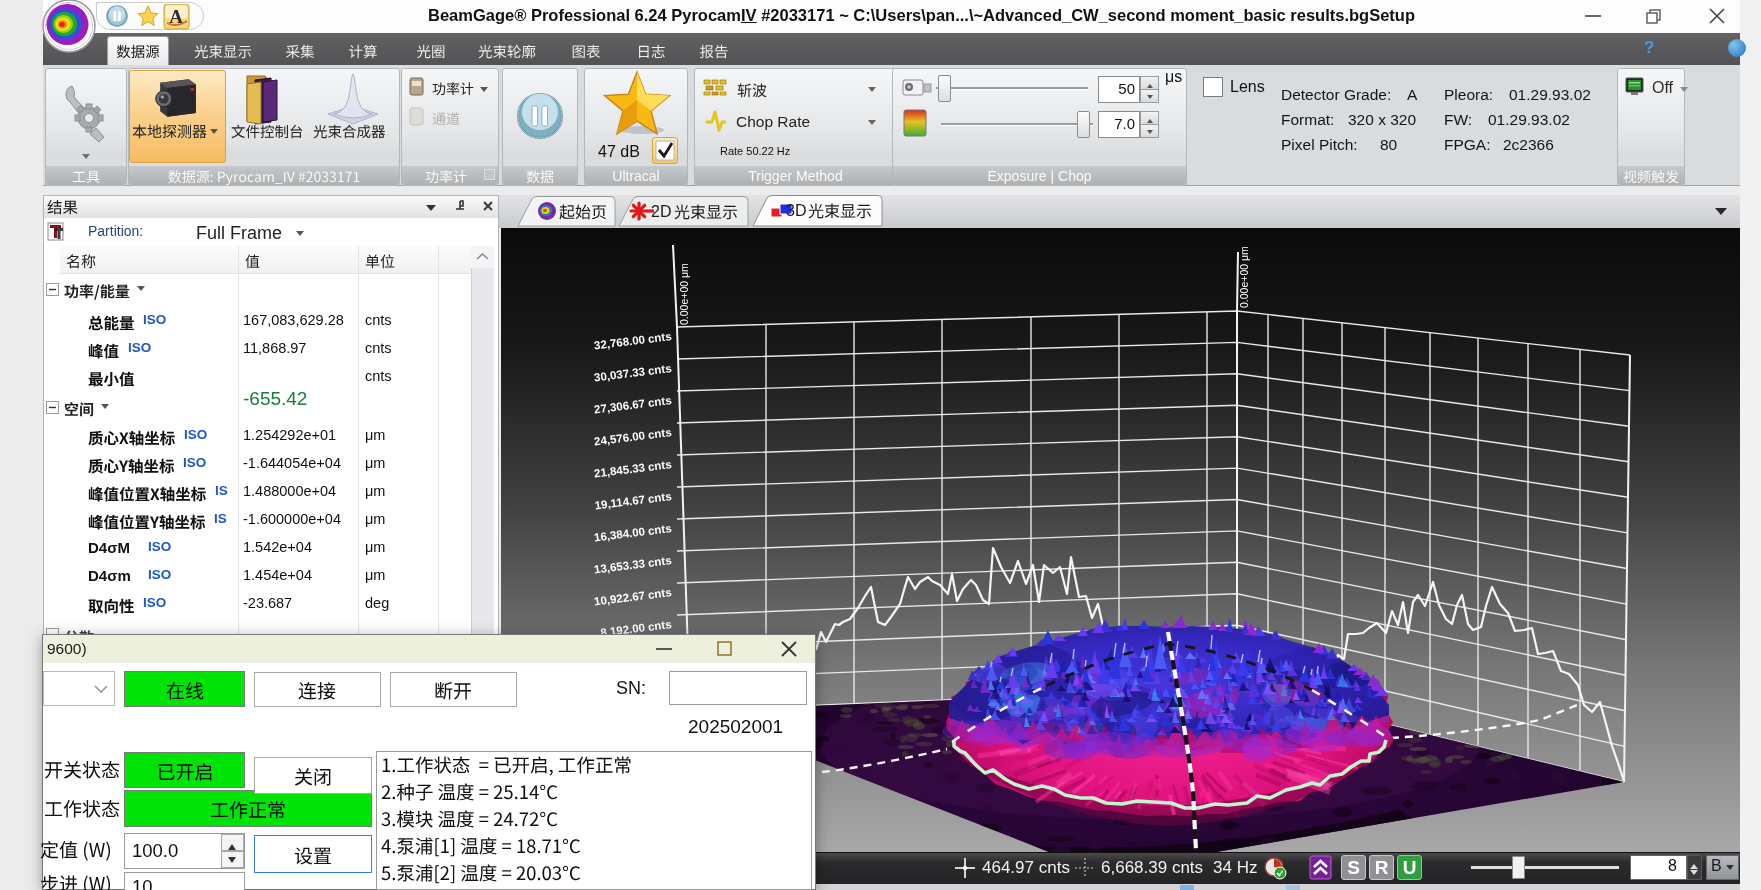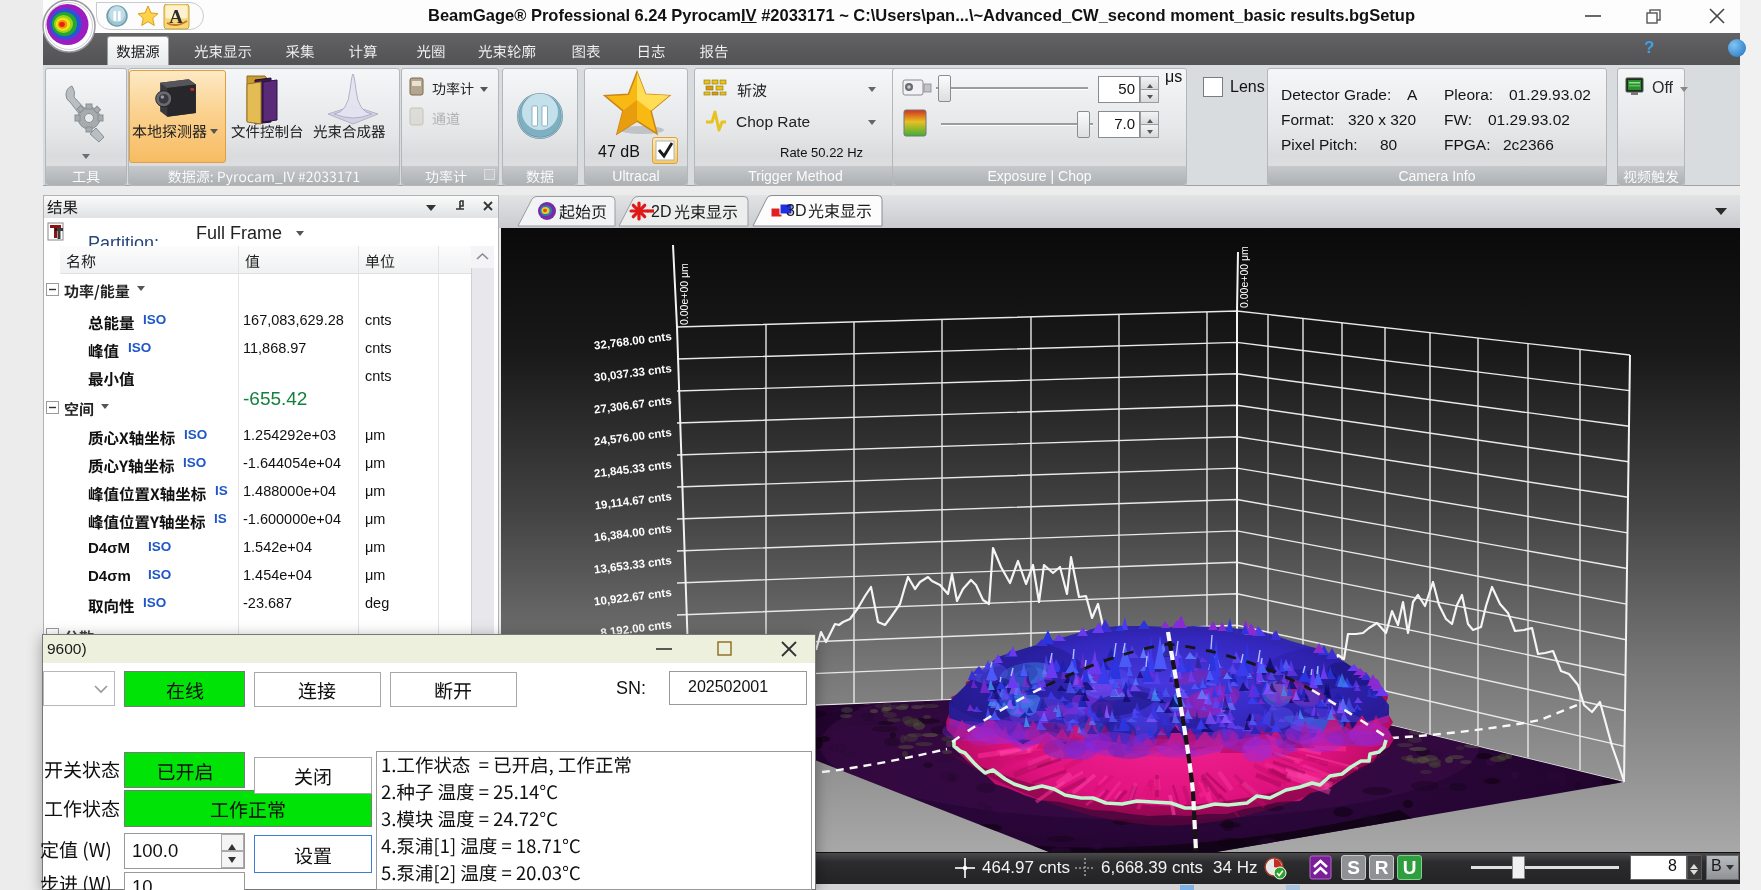--- a/index.html
+++ b/index.html
@@ -77,25 +77,20 @@
     <div class="grp" style="left:694px;width:203px;height:118px">
       <div class="gfoot">
         <div class="t">Trigger Method</div>
       </div>
     </div>
     <div class="grp" style="left:892px;width:295px;height:118px">
       <div class="gfoot">
         <div class="t">Exposure | Chop</div>
       </div>
     </div>
-    <div class="grp" style="left:1267px;width:340px;height:118px">
-      <div class="gfoot">
-        <div class="t">Camera Info</div>
-      </div>
-    </div>
     <div class="grp" style="left:1617px;width:68px;height:118px">
       <div class="gfoot"></div>
     </div>
     <svg class="abs" style="left:58px;top:78px" width="56" height="88" viewBox="0 0 56 88">
 <g stroke="#8a8f93" fill="#b9bec2">
 <path d="M14 8 q-6 2 -6 9 q0 5 4 7 l10 13 5 -6 -11 -12 q2 -5 -2 -11z" stroke-width="1"></path>
 <circle cx="31" cy="40" r="11" fill="#a6abaf"></circle>
 <circle cx="31" cy="40" r="4.5" fill="#e8eaec"></circle>
 <g fill="#a6abaf">
           <rect x="28" y="26" width="6" height="5"></rect>
@@ -165,21 +160,21 @@
         <rect x="14" y="8" width="7" height="4"></rect>
 <rect x="2" y="14" width="6" height="3"></rect>
         <rect x="10" y="14" width="6" height="3" fill="#d89a12"></rect>
         <rect x="18" y="14" width="6" height="3"></rect>
 </g>
 <path d="M4 44 l6 0 3 -10 4 18 3 -8 4 0" fill="none" stroke="#e8c21f" stroke-width="3" stroke-linejoin="round"></path>
 </svg>
     <div class="abs" style="left:868px;top:87px;width:0;height:0;border:4px solid transparent;border-top:5px solid #666"></div>
     <div class="abs" style="left:736px;top:113px;font-size:15.5px;color:#222">Chop Rate</div>
     <div class="abs" style="left:868px;top:120px;width:0;height:0;border:4px solid transparent;border-top:5px solid #666"></div>
-    <div class="abs" style="left:780px;top:145px;font-size:13px;color:#111">Rate 50.22 Hz</div>
+    <div class="abs" style="left:720px;top:145px;font-size:11px;color:#111">Rate 50.22 Hz</div>
     <svg class="abs" style="left:900px;top:74px" width="36" height="64" viewBox="0 0 36 64">
 <rect x="3" y="6" width="20" height="15" rx="2" fill="#f2f2f4" stroke="#8a8a90" stroke-width="1"></rect>
 <circle cx="9" cy="13" r="4" fill="#6a6a72"></circle>
       <circle cx="9" cy="13" r="1.8" fill="#c9c9d2"></circle>
 <rect x="24" y="10" width="7" height="8" fill="#c2c2ca" stroke="#8a8a90" stroke-width="0.8"></rect>
 <rect x="4" y="36" width="22" height="26" rx="2" fill="url(#expgrad)" stroke="#777" stroke-width="1"></rect>
 <defs>
         <linearGradient id="expgrad" x1="0" y1="0" x2="0" y2="1">
 <stop offset="0" stop-color="#d03020"></stop>
           <stop offset="0.45" stop-color="#e8c020"></stop>
@@ -236,21 +231,21 @@
 <g stroke="#333" stroke-width="1.6" fill="none">
         <path d="M36 2 v8 M32 10 h8 M36 2 h3 v5 h-3"></path>
       </g>
 <path d="M60 3 l8 8 M68 3 l-8 8" stroke="#333" stroke-width="1.8"></path>
 </svg>
     <svg class="abs" style="left:47px;top:222px" width="20" height="20" viewBox="0 0 20 20">
 <rect x="1" y="1" width="15" height="17" fill="#fff" stroke="#888" stroke-width="1"></rect>
 <path d="M3 3 h11 v3 h-4 v10 h-3 v-10 h-4z" fill="#8a1414"></path>
 <path d="M8 6 h8 v3 h-2.5 v8 h-3 v-8 H8z" fill="#1a1a1a" opacity="0.85"></path>
 </svg>
-    <div class="abs" style="left:88px;top:233px;font-size:18px;color:#26477d">Partition:</div>
+    <div class="abs" style="left:88px;top:223px;font-size:14px;color:#26477d">Partition:</div>
     <div class="abs" style="left:196px;top:223px;font-size:18px;color:#222">Full Frame</div>
     <div class="abs" style="left:296px;top:231px;width:0;height:0;border:4px solid transparent;border-top:5px solid #555"></div>
     <div class="abs" style="left:60px;top:246px;width:411px;height:28px;background:linear-gradient(#fcfcfc,#f0f1f2);border-bottom:1px solid #e0e0e0"></div>
     <div class="abs" style="left:238px;top:246px;width:1px;height:404px;background:#e4e4e6"></div>
     <div class="abs" style="left:358px;top:246px;width:1px;height:404px;background:#e4e4e6"></div>
     <div class="abs" style="left:438px;top:246px;width:1px;height:404px;background:#e4e4e6"></div>
     <div class="abs" style="left:471px;top:246px;width:23px;height:404px;background:#e8e8ec;border-left:1px solid #d0d0d4"></div>
     <div class="abs" style="left:471px;top:246px;width:23px;height:22px;background:#f4f4f6"></div>
     <svg class="abs" style="left:474px;top:251px" width="17" height="12" viewBox="0 0 17 12">
       <path d="M3 8 l5.5 -5 5.5 5" fill="none" stroke="#8a8a90" stroke-width="1.6"></path>
@@ -267,21 +262,21 @@
     <div class="abs" style="left:243px;top:340px;width:114px;overflow:hidden;font-size:14.5px;color:#111;white-space:nowrap">11,868.97</div>
     <div class="abs" style="left:365px;top:340px;font-size:14.5px;color:#111">cnts</div>
     <div class="abs" style="left:243px;top:388px;width:114px;overflow:hidden;font-size:19px;color:#15803d;white-space:nowrap">-655.42</div>
     <div class="abs" style="left:365px;top:368px;font-size:14.5px;color:#111">cnts</div>
     <svg class="abs" style="left:46px;top:401px" width="13" height="13" viewBox="0 0 13 13">
 <rect x="0.5" y="0.5" width="12" height="12" fill="#fff" stroke="#9a9a9e"></rect>
       <line x1="3" y1="6.5" x2="10" y2="6.5" stroke="#333" stroke-width="1.4"></line>
     </svg>
     <div class="abs" style="left:101px;top:404px;width:0;height:0;border:4px solid transparent;border-top:5px solid #555"></div>
     <div class="abs" style="left:184px;top:427px;font-size:13.5px;font-weight:bold;color:#1f57c8">ISO</div>
-    <div class="abs" style="left:243px;top:427px;width:114px;overflow:hidden;font-size:14.5px;color:#111;white-space:nowrap">1.254292e+03</div>
+    <div class="abs" style="left:243px;top:427px;width:114px;overflow:hidden;font-size:14.5px;color:#111;white-space:nowrap">1.254292e+01</div>
     <div class="abs" style="left:365px;top:427px;font-size:14.5px;color:#111">μm</div>
     <div class="abs" style="left:183px;top:455px;font-size:13.5px;font-weight:bold;color:#1f57c8">ISO</div>
     <div class="abs" style="left:243px;top:455px;width:114px;overflow:hidden;font-size:14.5px;color:#111;white-space:nowrap">-1.644054e+04</div>
     <div class="abs" style="left:365px;top:455px;font-size:14.5px;color:#111">μm</div>
     <div class="abs" style="left:215px;top:483px;font-size:13.5px;font-weight:bold;color:#1f57c8">IS</div>
     <div class="abs" style="left:243px;top:483px;width:114px;overflow:hidden;font-size:14.5px;color:#111;white-space:nowrap">1.488000e+04</div>
     <div class="abs" style="left:365px;top:483px;font-size:14.5px;color:#111">μm</div>
     <div class="abs" style="left:214px;top:511px;font-size:13.5px;font-weight:bold;color:#1f57c8">IS</div>
     <div class="abs" style="left:243px;top:511px;width:114px;overflow:hidden;font-size:14.5px;color:#111;white-space:nowrap">-1.600000e+04</div>
     <div class="abs" style="left:365px;top:511px;font-size:14.5px;color:#111">μm</div>
@@ -1339,21 +1334,21 @@
 </svg>
     <div class="abs" style="left:43px;top:671px;width:72px;height:35px;background:#fff;border:1px solid #b8b8b8;z-index:42"></div>
     <svg class="abs" style="left:92px;top:682px;z-index:42" width="18" height="14" viewBox="0 0 18 14">
       <path d="M3 4 l6 6 6 -6" fill="none" stroke="#999" stroke-width="1.6"></path>
     </svg>
     <div class="green" style="left:124px;top:671px;width:121px;height:36px;z-index:42"></div>
     <div class="vbtn" style="left:254px;top:672px;width:127px;height:35px;z-index:42"></div>
     <div class="vbtn" style="left:390px;top:672px;width:127px;height:35px;z-index:42"></div>
     <div class="abs" style="left:616px;top:678px;font-size:18px;color:#111;z-index:42">SN:</div>
     <div class="abs" style="left:669px;top:671px;width:138px;height:34px;background:#fff;border:1px solid #999;z-index:42"></div>
-    <div class="abs" style="left:688px;top:678px;font-size:16px;color:#111;z-index:42">202502001</div>
+    <div class="abs" style="left:688px;top:716px;font-size:19px;color:#111;z-index:42">202502001</div>
     <div class="green" style="left:124px;top:752px;width:121px;height:36px;z-index:42"></div>
     <div class="green" style="left:124px;top:790px;width:248px;height:37px;z-index:42"></div>
     <div class="vbtn" style="left:254px;top:757px;width:118px;height:37px;z-index:42"></div>
     <div class="abs" style="left:254px;top:835px;width:118px;height:38px;background:#fff;border:1.5px solid #3a7fd5;z-index:42"></div>
     <div class="abs" style="left:124px;top:833px;width:121px;height:36px;background:#fff;border:1px solid #999;z-index:42"></div>
     <div class="abs" style="left:132px;top:840px;font-size:18.5px;color:#111;z-index:42">100.0</div>
     <div class="abs" style="left:221px;top:834px;width:23px;height:17px;background:#f4f4f4;border:1px solid #aaa;z-index:42"></div>
     <div class="abs" style="left:221px;top:851px;width:23px;height:17px;background:#f4f4f4;border:1px solid #aaa;z-index:42"></div>
     <div class="abs" style="left:228px;top:840px;width:0;height:0;border:4.5px solid transparent;border-bottom:6px solid #333;z-index:42"></div>
     <div class="abs" style="left:228px;top:857px;width:0;height:0;border:4.5px solid transparent;border-top:6px solid #333;z-index:42"></div>

